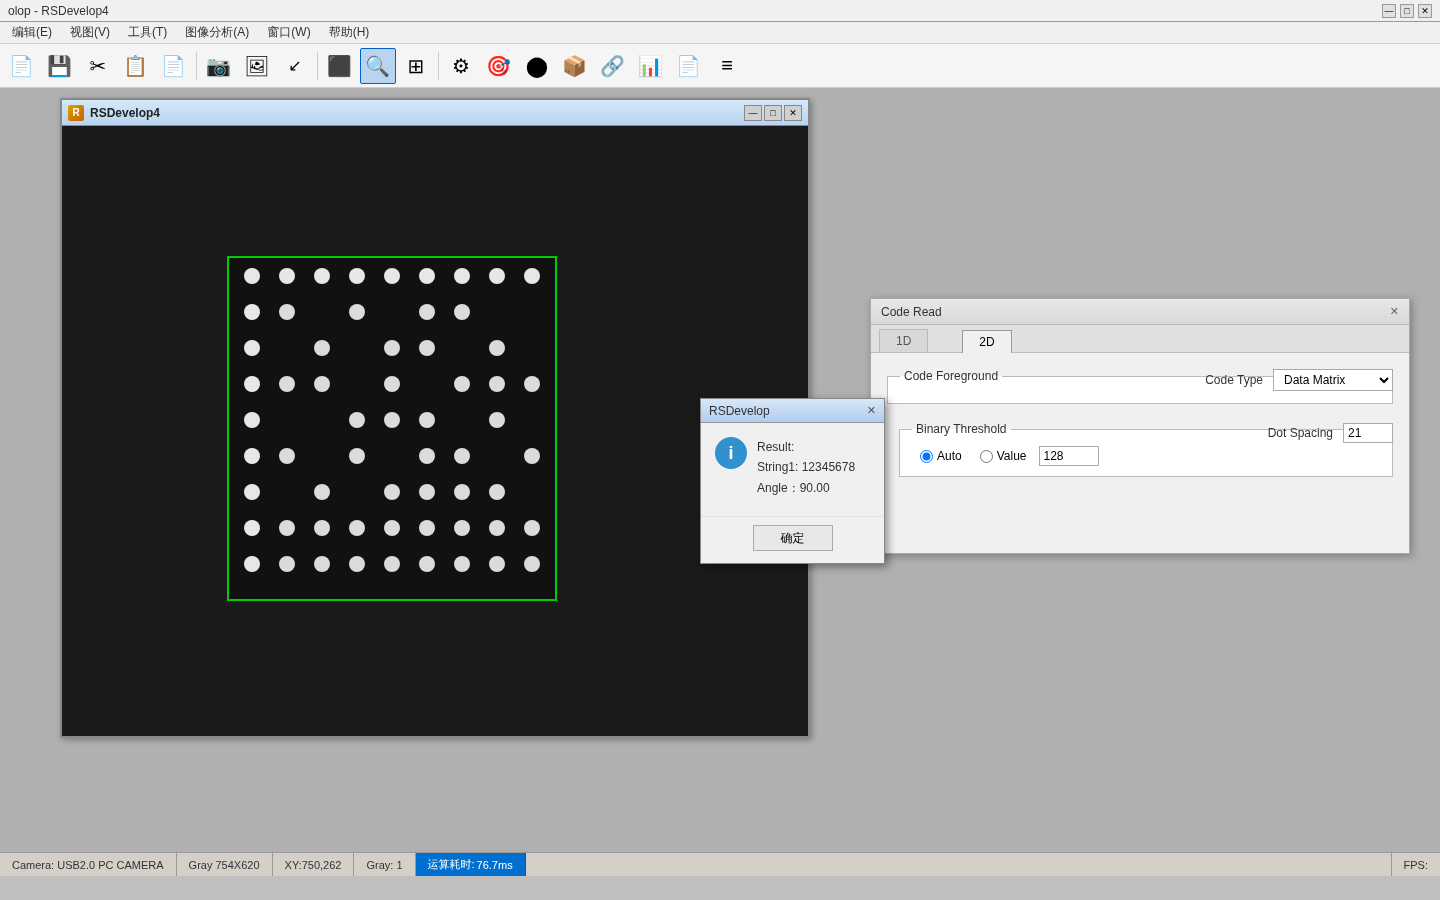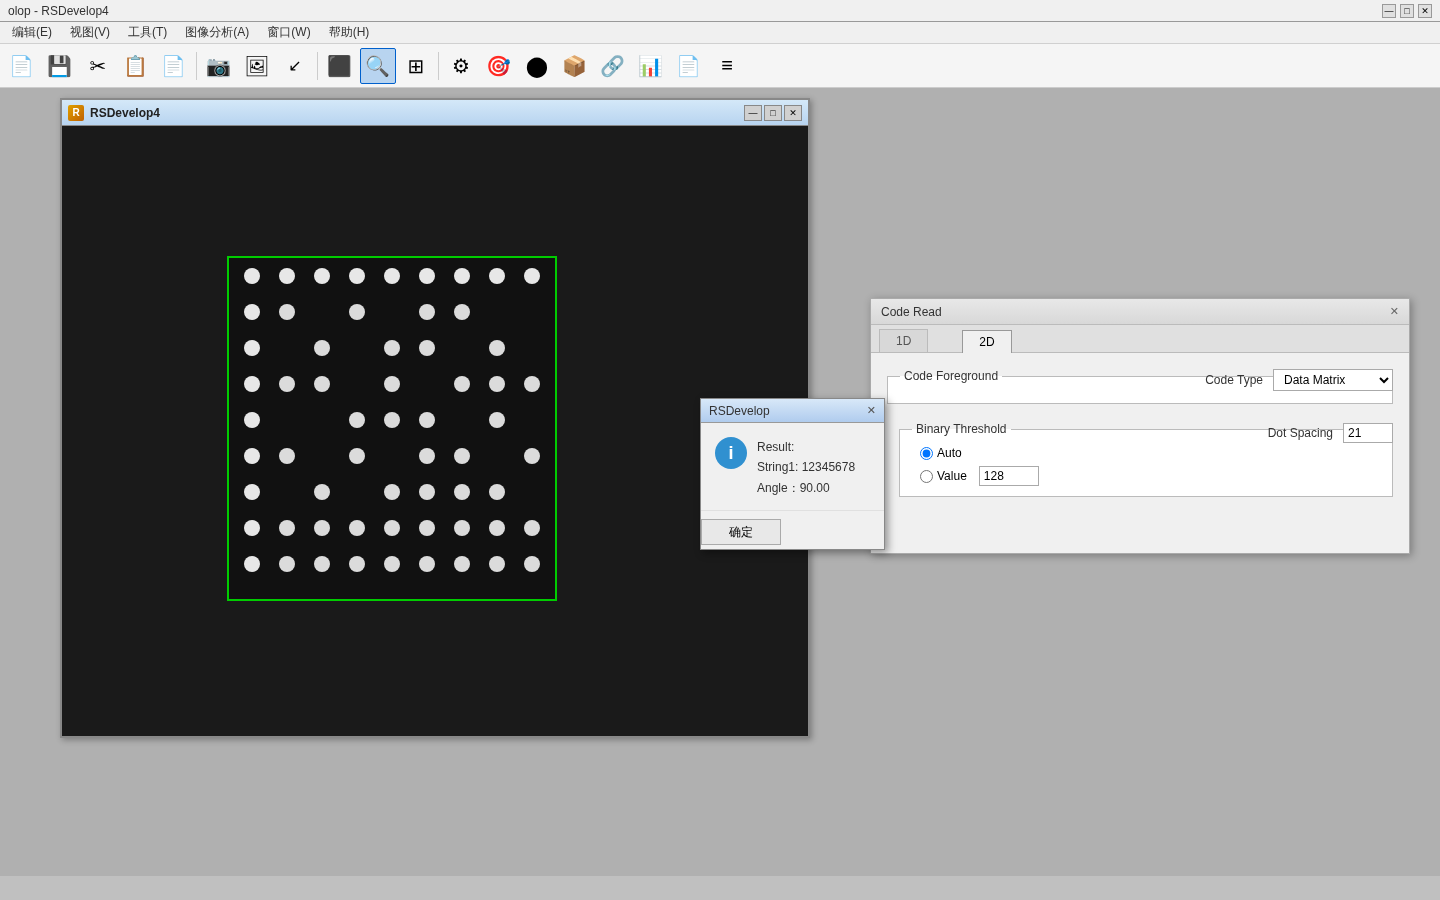--- a/index.html
+++ b/index.html
@@ -324,23 +324,24 @@
       font-size: 18px;
       font-weight: bold;
     }
     .dialog-text {
       font-size: 12px;
       color: #333;
       line-height: 1.7;
     }
     .dialog-footer {
       display: flex;
-      padding: 8px 0 4px;
+      justify-content: center;
+      padding: 8px 0 12px;
       border-top: 1px solid #e0e0e0;
-      margin-top: 2px;
+      margin-top: 8px;
     }
     .dialog-ok-btn {
       width: 80px;
       height: 26px;
       border: 1px solid #aaa;
       background: #e8e8e8;
       font-size: 12px;
       cursor: pointer;
       display: flex;
       align-items: center;
@@ -601,21 +602,21 @@
 
       <div style="position:relative; margin-bottom:18px;">
         <fieldset style="border:1px solid #bbb; padding:10px 12px 10px 12px; background:white;">
           <legend style="font-size:12px; color:#333; padding:0 4px;">Code Foreground</legend>
         </fieldset>
       </div>
 
       <div style="position:relative; margin-bottom:18px;">
         <fieldset style="border:1px solid #bbb; padding:10px 12px 10px 12px; background:white;margin-left:12px;">
           <legend style="font-size:12px; color:#333; padding:0 4px;">Binary Threshold</legend>
-          <div style="display:flex; flex-direction:column; gap:6px; padding-left:8px;">
+          <div style="display:flex; flex-direction:row; gap:18px; padding-left:8px;">
             <label class="radio-option">
               <input type="radio" name="thresh" class="radio-input" checked="" style="">
               <span>Auto</span>
             </label>
             <label class="radio-option">
               <input type="radio" name="thresh" class="radio-input" style="">
               <span>Value</span>
               <input type="text" class="value-input" style="width: 60px; margin-left: 8px; padding: 2px 4px; font-size: 12px; border: 1px solid rgb(170, 170, 170);" value="128">
             </label>
           </div>
@@ -651,14 +652,25 @@
         <div>Result:</div>
         <div>String1: 12345678</div>
         <div>Angle：90.00</div>
       </div>
     </div>
     <div class="dialog-footer">
       <button class="dialog-ok-btn">确定</button>
     </div>
   </div>
 
+  <div class="status-bar">
+    <span class="status-segment">Camera: USB2.0 PC CAMERA</span>
+    <span class="status-segment">Gray 754X620</span>
+    <span class="status-segment">XY:750,262</span>
+    <span class="status-segment">Gray: 1</span>
+    <div class="status-segment-blue">
+      <span>运算耗时:</span>
+      <span style="margin-left:2px;">76.7ms</span>
+    </div>
+    <span class="status-end">FPS:</span>
+  </div>
 
 </div>
 
 </body></html>

